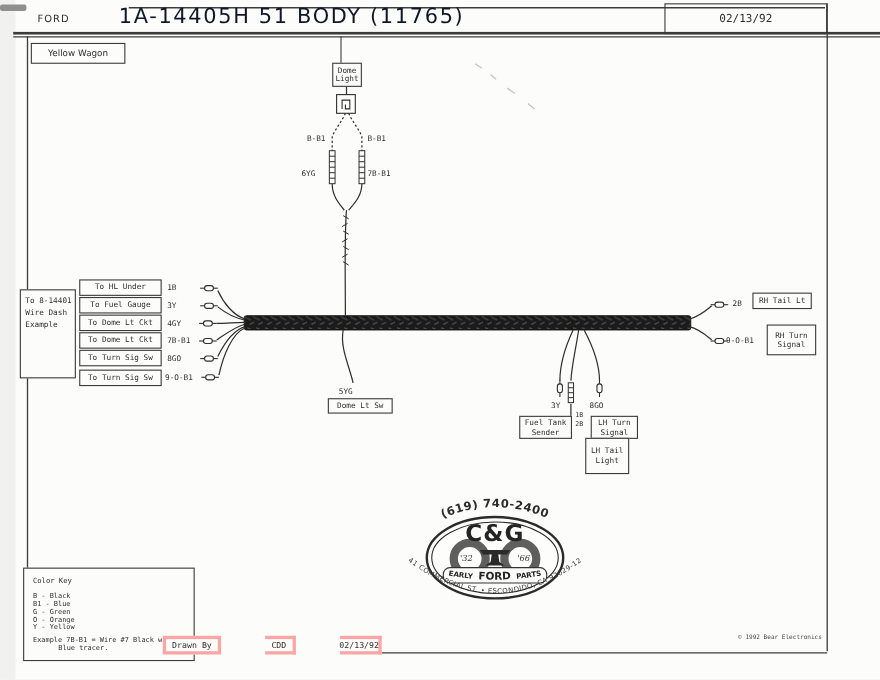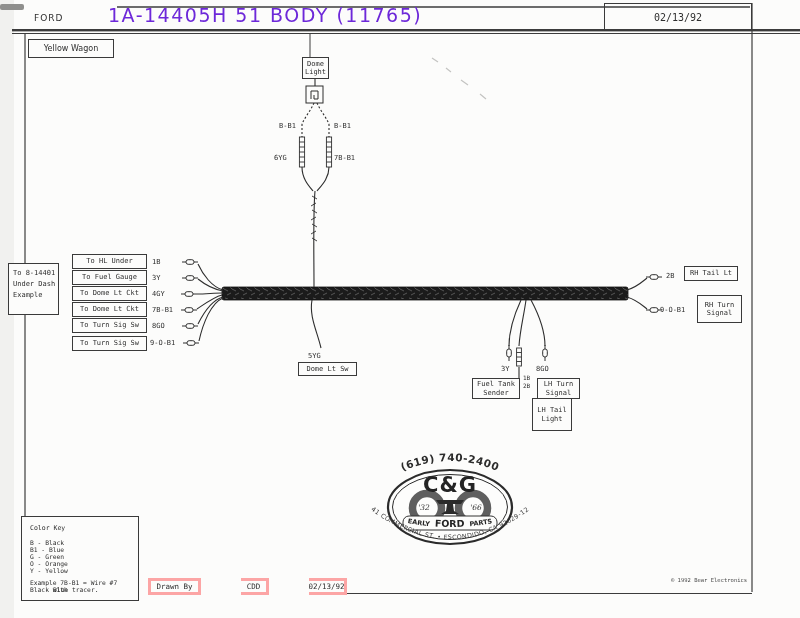--- a/index.html
+++ b/index.html
@@ -8,28 +8,28 @@
   .page *{box-sizing:border-box;}
   svg.layer{position:absolute;left:0;top:0;}
   .box{position:absolute;border:1px solid #3a3a3a;background:#fcfcfb;
        display:flex;flex-direction:column;align-items:center;justify-content:center;
        font-size:7px;line-height:1.2;text-align:center;white-space:nowrap;}
   .box span{display:block;}
   .wire{position:absolute;font-size:7px;white-space:nowrap;}
   .tiny{font-size:6px;}
   .hdr-ford{position:absolute;left:34px;top:13px;font-size:9px;letter-spacing:1px;font-family:"DejaVu Sans",sans-serif;}
   .hdr-title{position:absolute;left:108px;top:4px;font-size:19px;letter-spacing:1.5px;
-             font-family:"DejaVu Sans",sans-serif;color:#6d28d9;}
+             font-family:"DejaVu Sans",sans-serif;color:#0f172a;}
   .hdr-datebox{position:absolute;left:604px;top:3px;width:148px;height:28px;border:1px solid #3a3a3a;
                display:flex;align-items:center;justify-content:center;font-size:10px;}
   .station{position:absolute;left:28px;top:39px;width:86px;height:19px;border:1px solid #3a3a3a;
            display:flex;align-items:center;justify-content:center;font-size:8px;font-family:"DejaVu Sans",sans-serif;}
-  .bigbox{position:absolute;left:8px;top:263px;width:51px;height:52px;border:1px solid #3a3a3a;
+  .bigbox{position:absolute;left:18px;top:263px;width:51px;height:81px;border:1px solid #3a3a3a;
           background:#fcfcfb;font-size:7px;line-height:1.55;padding:4px 0 0 4px;}
-  .ckey{position:absolute;left:21px;top:516px;width:118px;height:85px;border:1px solid #3a3a3a;background:#fcfcfb;padding-left:10px;}
+  .ckey{position:absolute;left:21px;top:516px;width:156px;height:85px;border:1px solid #3a3a3a;background:#fcfcfb;padding-left:10px;}
   .ckey .t{position:absolute;left:8px;top:7px;font-size:6.5px;}
   .ckey .e{position:absolute;left:8px;font-size:6.3px;line-height:1;}
   .ckey .ex{position:absolute;font-size:6.3px;}
   .drawnby{position:absolute;left:148px;top:578px;height:17px;display:flex;background:#fcfcfb;}
   .drawnby div{border:3px solid #fca5a5;display:flex;align-items:center;justify-content:center;
                font-size:7.5px;height:17px;}
   .drawnby div+div{border-left:none;margin-left:40px;}
   .copyright{position:absolute;left:671px;top:577px;font-size:5.5px;color:#4a4a4a;}
   .edge-smudge{position:absolute;left:0;top:4px;width:24px;height:6px;background:#8f8f8d;border-radius:2px;}
   .edge-strip{position:absolute;left:0;top:0;width:14px;height:618px;background:#f1f1ef;}
@@ -169,21 +169,21 @@
     <span>Dome</span>
     <span>Light</span>
   </div>
   <div class="wire" style="left:279px;top:122px">B-B1</div>
   <div class="wire" style="left:334px;top:122px">B-B1</div>
   <div class="wire" style="left:274px;top:154px">6YG</div>
   <div class="wire" style="left:334px;top:154px">7B-B1</div>
 
   <div class="bigbox">
     <span>To 8-14401</span><br>
-    <span>Under Dash</span><br>
+    <span>Wire Dash</span><br>
     <span>Example</span>
   </div>
   <div class="box" style="left:72px;top:254px;width:75px;height:15px">
       <span>To HL Under</span>
     </div>
   <div class="box" style="left:72px;top:270px;width:75px;height:15px">
       <span>To Fuel Gauge</span>
     </div>
   <div class="box" style="left:72px;top:286px;width:75px;height:15px">
       <span>To Dome Lt Ckt</span>

